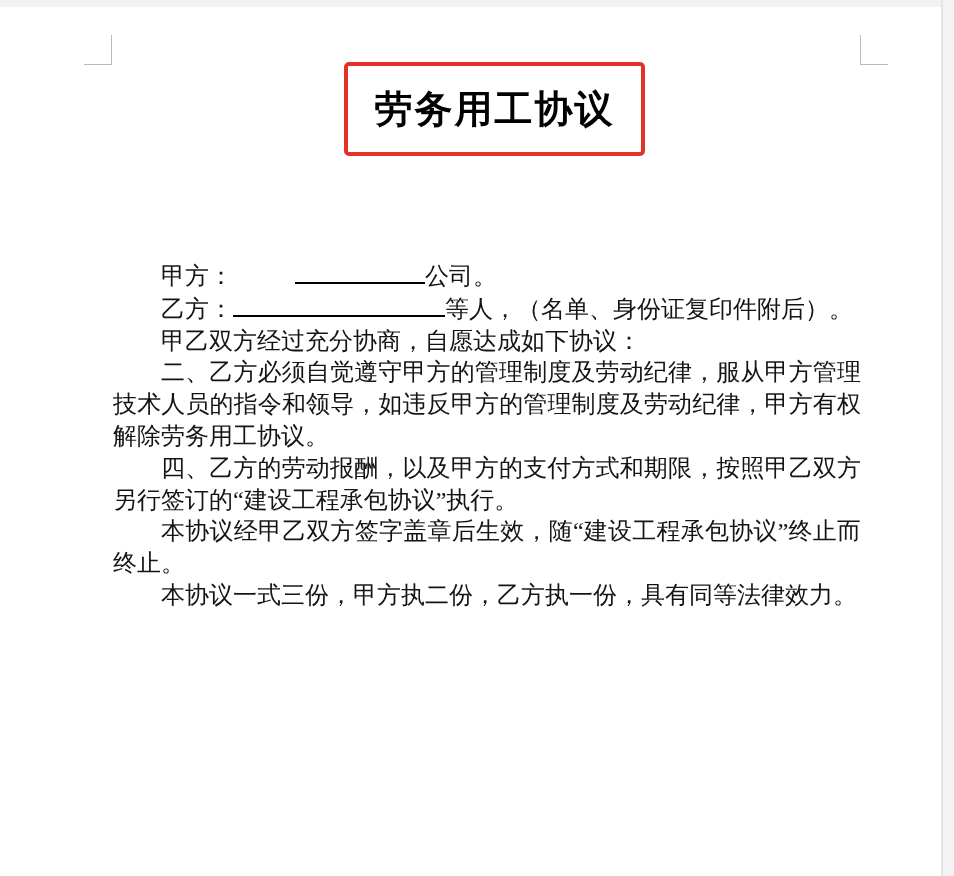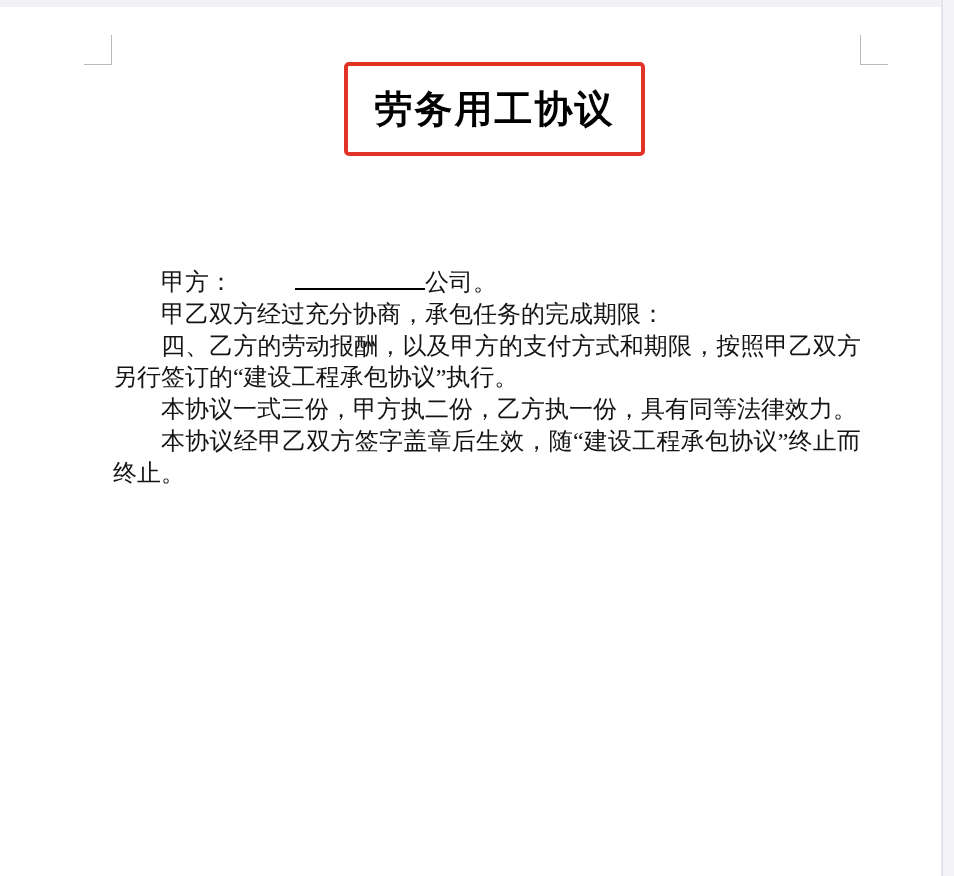--- a/index.html
+++ b/index.html
@@ -40,21 +40,21 @@
   .doc-title {
     font-size: 38px;
     font-weight: 700;
     letter-spacing: 2px;
     color: #000000;
     white-space: nowrap;
   }
 
   
   .doc-body {
-    position: absolute; left: 113px; top: 266px; width: 748px;
+    position: absolute; left: 113px; top: 260px; width: 748px;
   }
   .para {
     font-size: 24px;
     line-height: 31.8px;
     text-align: justify;
     text-indent: 48px;
     word-break: break-all;
     color: #141414;
   }
   .gap { display: inline-block; width: 62px; height: 1em; }
@@ -77,22 +77,24 @@
   <div class="crop crop-tr"></div>
 
   <div class="title-box">
     <h1 class="doc-title">劳务用工协议</h1>
   </div>
 
   <div class="doc-body">
 
     <p class="para"><span>甲方：</span><span class="gap"></span><span class="blank blank-a"></span><span>公司。</span></p>
 
+    <p class="para"><span>乙方：</span><span class="blank blank-b"></span><span>等人，（名单、身份证复印件附后）。</span></p>
 
-    <p class="para">甲乙双方经过充分协商，承包任务的完成期限：</p>
+    <p class="para">甲乙双方经过充分协商，自愿达成如下协议：</p>
 
+    <p class="para">二、乙方必须自觉遵守甲方的管理制度及劳动纪律，服从甲方管理技术人员的指令和领导，如违反甲方的管理制度及劳动纪律，甲方有权解除劳务用工协议。</p>
     <p class="para">四、乙方的劳动报酬，以及甲方的支付方式和期限，按照甲乙双方另行签订的“建设工程承包协议”执行。</p>
+    <p class="para">本协议经甲乙双方签字盖章后生效，随“建设工程承包协议”终止而终止。</p>
     <p class="para">本协议一式三份，甲方执二份，乙方执一份，具有同等法律效力。</p>
-    <p class="para">本协议经甲乙双方签字盖章后生效，随“建设工程承包协议”终止而终止。</p>
 
   </div>
 
 </div>
 
 </body></html>

